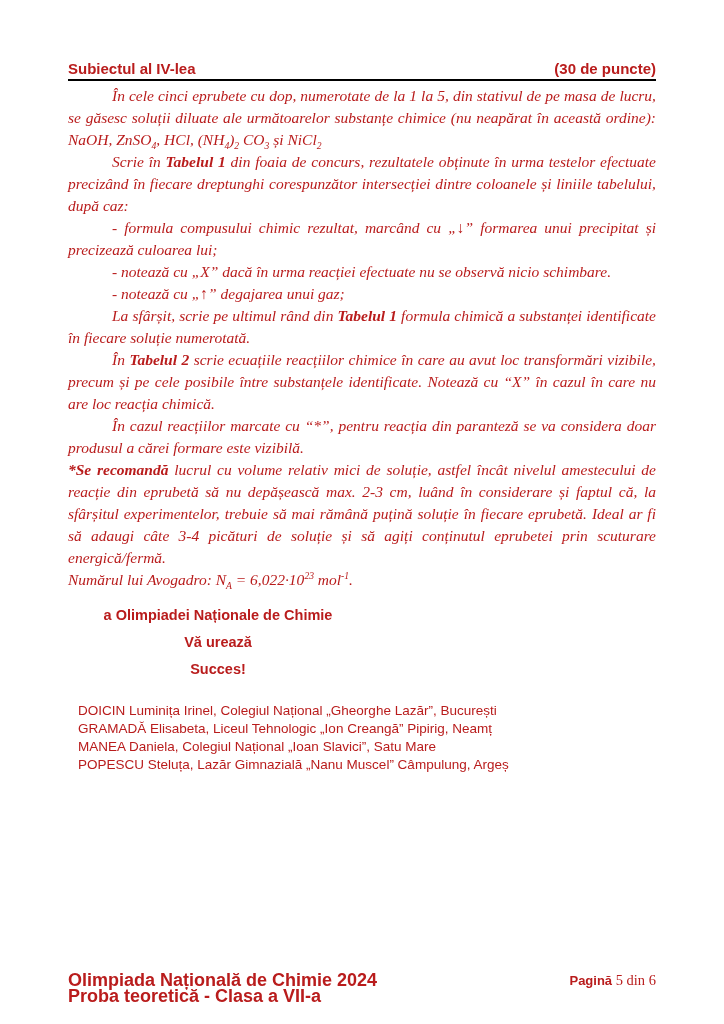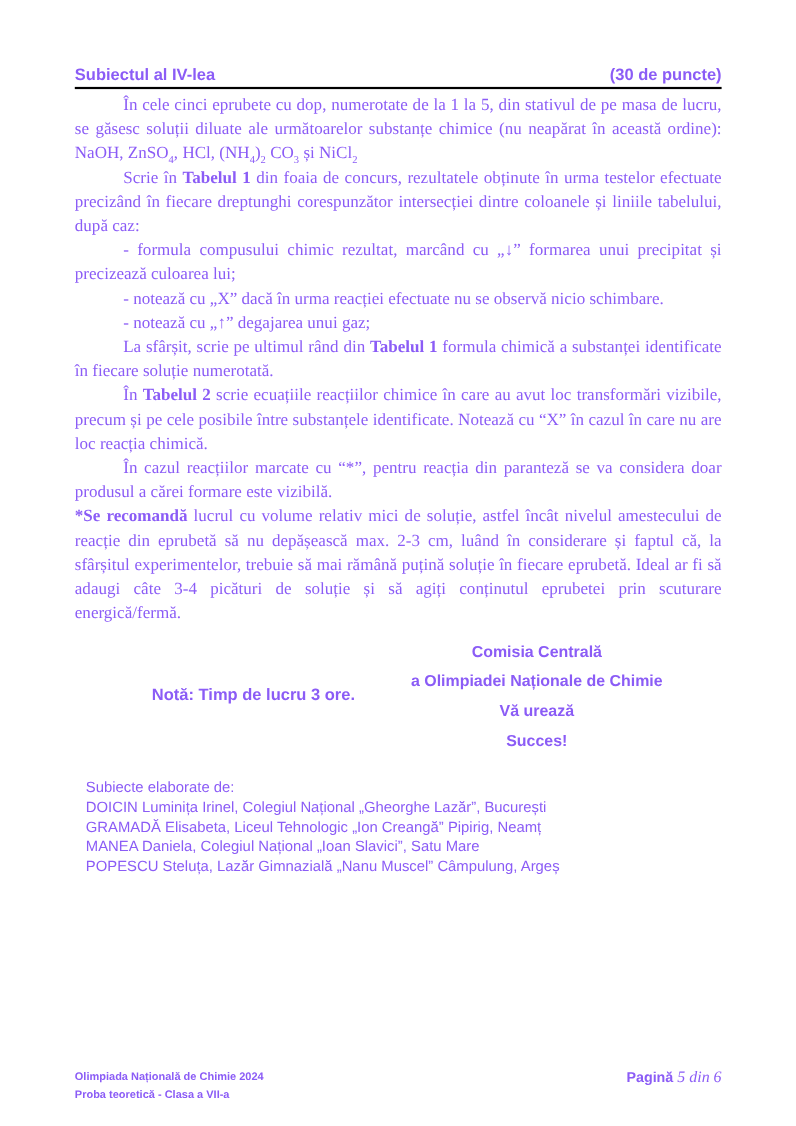--- a/index.html
+++ b/index.html
@@ -6,34 +6,35 @@
   body {
     width: 724px; height: 1024px;
     background: #ffffff;
     overflow: hidden;
   }
   .page {
     position: relative;
     width: 724px; height: 1024px;
     box-sizing: border-box;
     padding: 60px 68px 0 68px;
-    color: #8b5cf6;
+    color: #b91c1c;
   }
   .header-row {
     display: flex; justify-content: space-between; align-items: flex-end;
     font-family: "Liberation Sans", sans-serif;
     font-weight: 700; font-size: 15px;
     border-bottom: 2px solid #000;
     padding-bottom: 2px;
   }
   .body-text {
     font-family: "Liberation Serif", "DejaVu Serif", serif;
     font-size: 15.5px; line-height: 22px;
     text-align: justify;
     margin-top: 4px;
+    font-style: italic;
   }
   p.para { margin: 0; }
   p.indent { text-indent: 44px; }
   .recommend { margin-top: 22px; margin-bottom: 24px; }
   sub, sup { font-size: 0.62em; line-height: 0; }
   .b { font-weight: 700; }
   .sign-row {
     display: flex; justify-content: space-between;
     margin-top: 14px;
     font-family: "Liberation Sans", sans-serif; font-weight: 700;
@@ -44,24 +45,24 @@
   .authors {
     margin-top: 16px; padding-left: 10px;
     font-family: "Liberation Sans", sans-serif;
     font-size: 13.5px; line-height: 18px;
   }
   .footer {
     position: absolute; left: 68px; right: 68px; bottom: 20px;
     display: flex; justify-content: space-between; align-items: flex-start;
     font-family: "Liberation Sans", sans-serif;
   }
-  .footer-left { font-weight: 700; font-size: 10px; line-height: 16px; }
+  .footer-left { font-weight: 700; font-size: 18px; line-height: 16px; }
   .footer-right { font-size: 13px; }
   .pg-label { font-weight: 700; }
-  .pg-value { font-family: "Liberation Serif", "DejaVu Serif", serif; font-size: 14.5px; font-weight: 400; font-style: italic; }
+  .pg-value { font-family: "Liberation Serif", "DejaVu Serif", serif; font-size: 14.5px; font-weight: 400; }
 </style>
 </head>
 <body>
 
 <div class="page">
 
   <div class="header-row">
     <span>Subiectul al IV-lea</span>
     <span>(30 de puncte)</span>
   </div>
@@ -69,34 +70,32 @@
   <div class="body-text">
     <p class="para indent"><span>În cele cinci eprubete cu dop, numerotate de la 1 la 5, din stativul de pe masa de lucru, se găsesc soluții diluate ale următoarelor substanțe chimice (nu neapărat în această ordine): NaOH, ZnSO</span><sub>4</sub><span>, HCl, (NH</span><sub>4</sub><span>)</span><sub>2</sub><span> CO</span><sub>3</sub><span> și NiCl</span><sub>2</sub></p>
     <p class="para indent"><span>Scrie în </span><span class="b">Tabelul 1</span><span> din foaia de concurs, rezultatele obținute în urma testelor efectuate precizând în fiecare dreptunghi corespunzător intersecției dintre coloanele și liniile tabelului, după caz:</span></p>
     <p class="para indent"><span>- formula compusului chimic rezultat, marcând cu „↓” formarea unui precipitat și precizează culoarea lui;</span></p>
     <p class="para indent"><span>- notează cu „X” dacă în urma reacției efectuate nu se observă nicio schimbare.</span></p>
     <p class="para indent"><span>- notează cu „↑” degajarea unui gaz;</span></p>
     <p class="para indent"><span>La sfârșit, scrie pe ultimul rând din </span><span class="b">Tabelul 1</span><span> formula chimică a substanței identificate în fiecare soluție numerotată.</span></p>
     <p class="para indent"><span>În </span><span class="b">Tabelul 2</span><span> scrie ecuațiile reacțiilor chimice în care au avut loc transformări vizibile, precum și pe cele posibile între substanțele identificate. Notează cu “X” în cazul în care nu are loc reacția chimică.</span></p>
     <p class="para indent"><span>În cazul reacțiilor marcate cu “*”, pentru reacția din paranteză se va considera doar produsul a cărei formare este vizibilă.</span></p>
     <p class="para recommend"><span class="b">*Se recomandă</span><span> lucrul cu volume relativ mici de soluție, astfel încât nivelul amestecului de reacție din eprubetă să nu depășească max. 2-3 cm, luând în considerare și faptul că, la sfârșitul experimentelor, trebuie să mai rămână puțină soluție în fiecare eprubetă. Ideal ar fi să adaugi câte 3-4 picături de soluție și să agiți conținutul eprubetei prin scuturare energică/fermă.</span></p>
+    <p class="para"><span>Numărul lui Avogadro: N</span><sub>A</sub><span> = 6,022·10</span><sup>23</sup><span> mol</span><sup>-1</sup><span>.</span></p>
   </div>
 
   <div class="sign-row">
-    <div class="nota">Notă: Timp de lucru 3 ore.</div>
     <div class="comisia">
-      <div>Comisia Centrală</div>
       <div>a Olimpiadei Naționale de Chimie</div>
       <div>Vă urează</div>
       <div>Succes!</div>
     </div>
   </div>
 
   <div class="authors">
-    <div>Subiecte elaborate de:</div>
     <div>DOICIN Luminița Irinel, Colegiul Național „Gheorghe Lazăr”, București</div>
     <div>GRAMADĂ Elisabeta, Liceul Tehnologic „Ion Creangă” Pipirig, Neamț</div>
     <div>MANEA Daniela, Colegiul Național „Ioan Slavici”, Satu Mare</div>
     <div>POPESCU Steluța, Lazăr Gimnazială „Nanu Muscel” Câmpulung, Argeș</div>
   </div>
 
   <div class="footer">
     <div class="footer-left">
       <div>Olimpiada Națională de Chimie 2024</div>
       <div>Proba teoretică - Clasa a VII-a</div>

